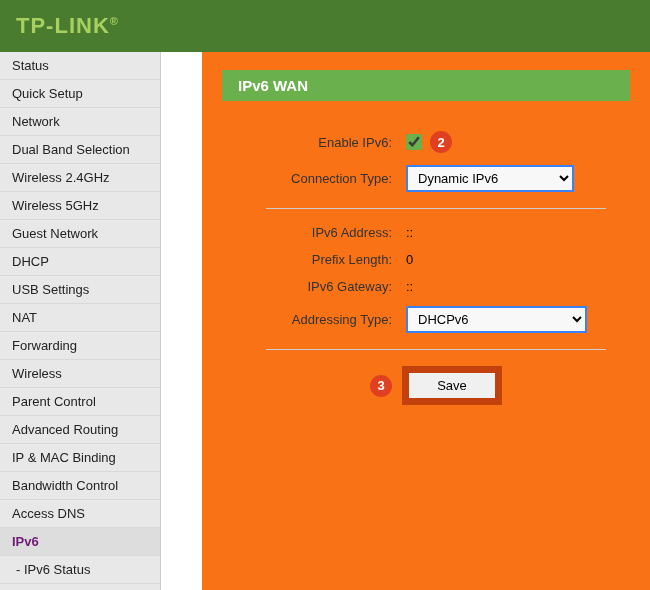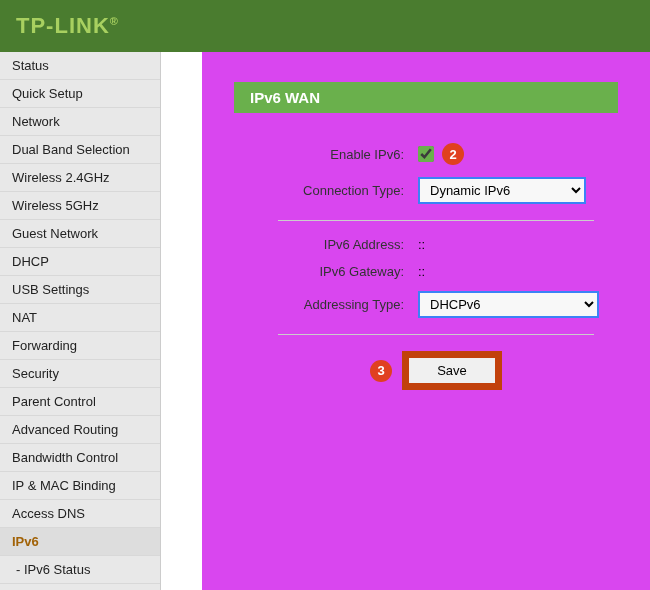--- a/index.html
+++ b/index.html
@@ -40,37 +40,37 @@
       display: block;
       padding: 6px 12px;
       color: #222;
       text-decoration: none;
       font-size: 13px;
       cursor: pointer;
       border-bottom: 1px solid #d8d8d8;
     }
     .sidebar-item.active {
       background: #6ab04c;
-      color: #a16207;
+      color: #701a75;
       font-weight: bold;
     }
     .sidebar-item.parent {
       font-weight: bold;
       background: #ddd;
     }
     .sidebar-item.sub {
       padding-left: 16px;
     }
 
     
     .main {
       flex: 1;
-      padding: 16px;
+      padding: 4px;
       overflow-y: auto;
-      background: #d946ef;
+      background: #f97316;
     }
 
     .section-header {
       background: #6ab04c;
       color: #fff;
       font-size: 15px;
       font-weight: bold;
       padding: 7px 16px;
       margin: 14px 16px 20px 16px;
     }
@@ -170,25 +170,25 @@
       <div class="sidebar-item">Quick Setup</div>
       <div class="sidebar-item">Network</div>
       <div class="sidebar-item">Dual Band Selection</div>
       <div class="sidebar-item">Wireless 2.4GHz</div>
       <div class="sidebar-item">Wireless 5GHz</div>
       <div class="sidebar-item">Guest Network</div>
       <div class="sidebar-item">DHCP</div>
       <div class="sidebar-item">USB Settings</div>
       <div class="sidebar-item">NAT</div>
       <div class="sidebar-item">Forwarding</div>
-      <div class="sidebar-item">Security</div>
+      <div class="sidebar-item">Wireless</div>
       <div class="sidebar-item">Parent Control</div>
       <div class="sidebar-item">Advanced Routing</div>
+      <div class="sidebar-item">IP &amp; MAC Binding</div>
       <div class="sidebar-item">Bandwidth Control</div>
-      <div class="sidebar-item">IP &amp; MAC Binding</div>
       <div class="sidebar-item">Access DNS</div>
       <div class="sidebar-item parent active">IPv6</div>
       <div class="sidebar-item sub">- IPv6 Status</div>
     </nav>
 
   <div class="main">
     <div class="section-header">IPv6 WAN</div>
 
     <div class="form-area">
 
@@ -209,20 +209,26 @@
 
       <div class="divider"></div>
 
       <div class="form-row">
         <div class="form-label">IPv6 Address:</div>
         <div class="form-value">
           <span>::</span>
         </div>
       </div>
 
+      <div class="form-row">
+        <div class="form-label">Prefix Length:</div>
+        <div class="form-value">
+          <span>0</span>
+        </div>
+      </div>
 
       <div class="form-row">
         <div class="form-label">IPv6 Gateway:</div>
         <div class="form-value">
           <span>::</span>
         </div>
       </div>
 
       <div class="form-row">
         <div class="form-label">Addressing Type:</div>

